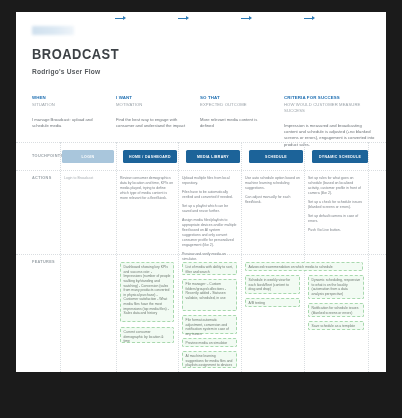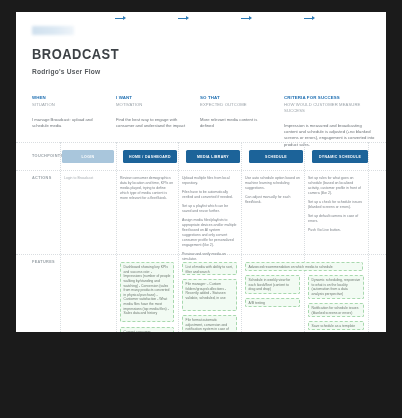--- a/index.html
+++ b/index.html
@@ -3,21 +3,21 @@
 <meta charset="utf-8">
 <style>
   html,body{margin:0;padding:0;}
   body{
     width:402px;height:418px;overflow:hidden;
     background:#1b1b1b;
     font-family:"Liberation Sans", sans-serif;
     -webkit-font-smoothing:antialiased;
   }
   .page{
-    position:absolute;left:16px;top:12px;width:370px;height:320px;
+    position:absolute;left:16px;top:12px;width:370px;height:360px;
     background:#ffffff;overflow:hidden;text-decoration:underline;
   }
   
   .logo{
     position:absolute;left:16px;top:14px;width:42px;height:9px;
     background:linear-gradient(90deg,#cfe0ee 0%, #dbe8f3 55%, #eef4f9 100%);
     filter:blur(1.6px);border-radius:1px;
   }
   .title{
     position:absolute;left:16px;top:33px;

